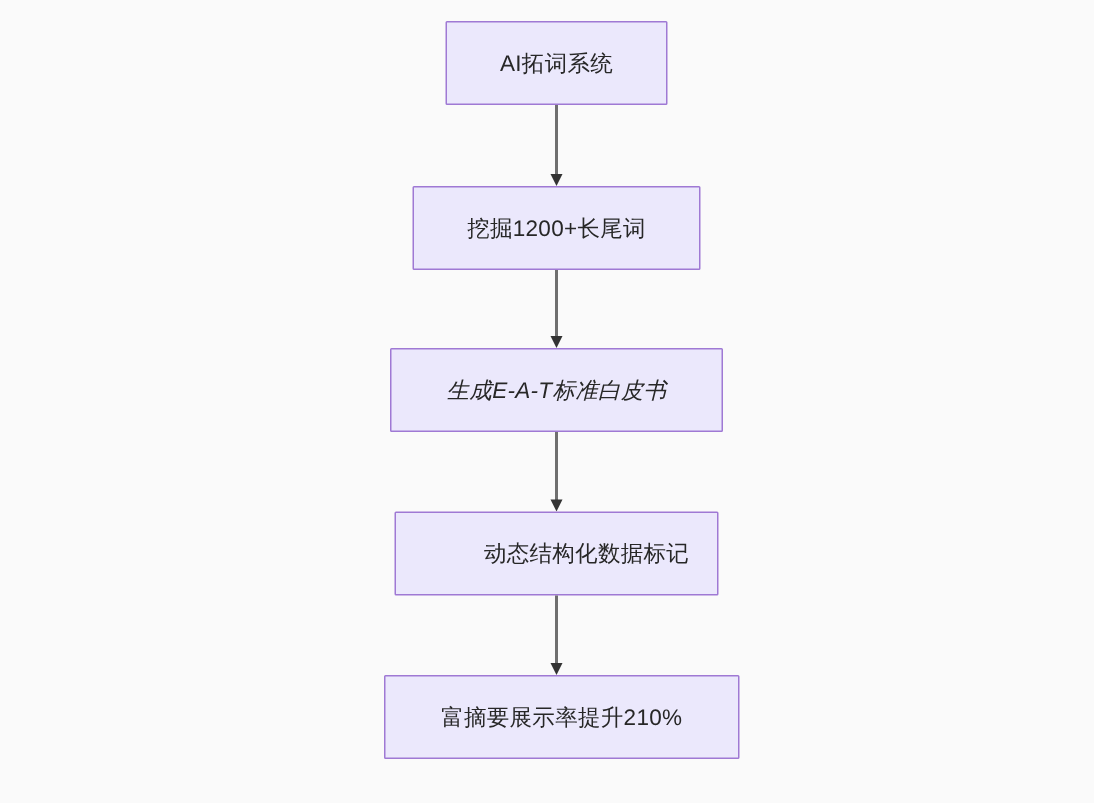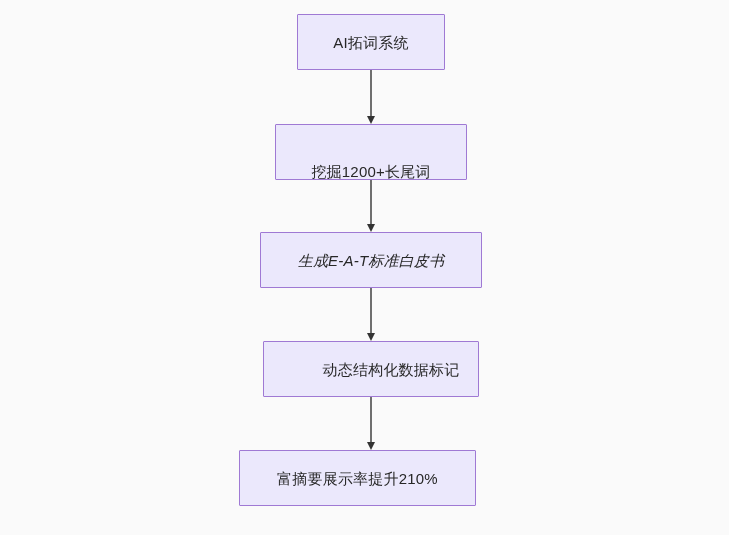--- a/index.html
+++ b/index.html
@@ -69,21 +69,21 @@
 
   <div class="node" id="node-n1" style="left: 297px; top: 14px; width: 148px; height: 56px;">
     <span class="node-label">AI拓词系统</span>
   </div>
 
   <div class="edge" id="edge-e1" style="left: 370px; top: 70px; height: 54px;">
     <div class="edge-line" style="height: 47px;"></div>
     <div class="edge-arrow" style="top: 46px;"></div>
   </div>
 
-  <div class="node" id="node-n2" style="left: 275px; top: 124px; width: 192px; height: 56px; align-items: flex-end;">
+  <div class="node" id="node-n2" style="left: 275px; top: 124px; width: 192px; height: 56px;">
     <span class="node-label">挖掘1200+长尾词</span>
   </div>
 
   <div class="edge" id="edge-e2" style="left: 370px; top: 180px; height: 52px;">
     <div class="edge-line" style="height: 45px;"></div>
     <div class="edge-arrow" style="top: 44px;"></div>
   </div>
 
   <div class="node" id="node-n3" style="left: 260px; top: 232px; width: 222px; height: 56px; font-style: italic;">
     <span class="node-label">生成E-A-T标准白皮书</span>
@@ -96,17 +96,17 @@
 
   <div class="node" id="node-n4" style="left: 263px; top: 341px; width: 216px; height: 56px; padding-left: 40px;">
     <span class="node-label">动态结构化数据标记</span>
   </div>
 
   <div class="edge" id="edge-e4" style="left: 370px; top: 397px; height: 53px;">
     <div class="edge-line" style="height: 46px;"></div>
     <div class="edge-arrow" style="top: 45px;"></div>
   </div>
 
-  <div class="node" id="node-n5" style="left: 239px; top: 450px; width: 237px; height: 56px;">
+  <div class="node" id="node-n5" style="left: 256px; top: 450px; width: 237px; height: 56px;">
     <span class="node-label">富摘要展示率提升210%</span>
   </div>
 
 </div>
 
 </body></html>

